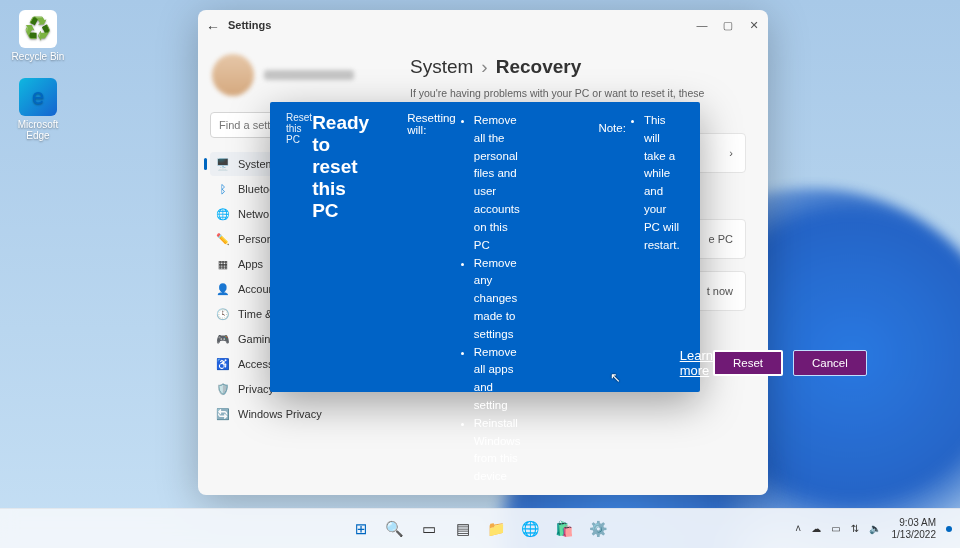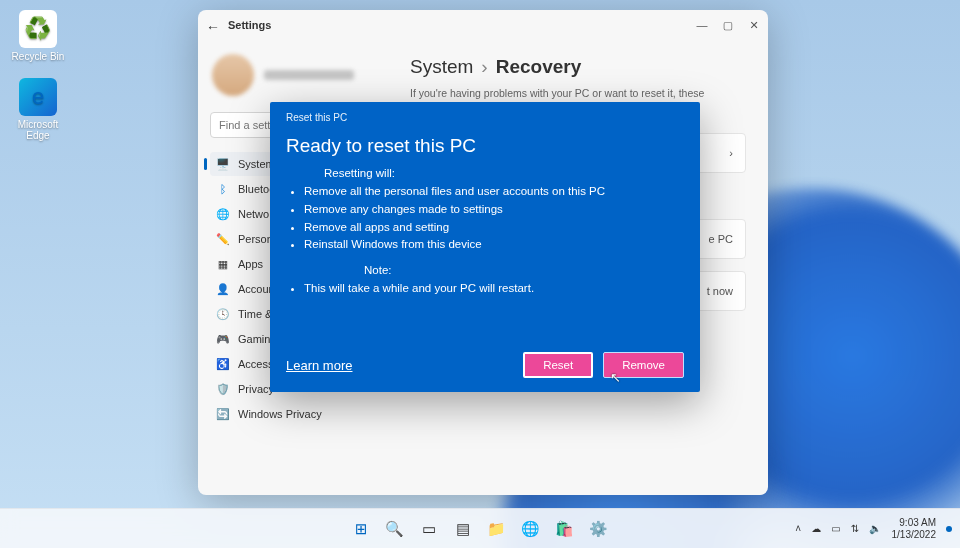--- a/index.html
+++ b/index.html
@@ -30,30 +30,30 @@
   .navitem.sel::before{ content:""; position:absolute; left:-6px; top:6px; bottom:6px; width:3px; background:#0067c0; border-radius:2px;}
   .navitem .ico{ width:14px; height:14px; display:inline-flex; align-items:center; justify-content:center; font-size:11px;}
   .main{ flex:1; padding:12px 22px; font-size:11px; color:#333;}
   .crumb{ font-size:19px; font-weight:600; margin:4px 0 8px; display:flex; align-items:center; gap:8px;}
   .crumb .sys{ font-weight:500;}
   .crumb .sep{ color:#888; font-weight:400;}
   .sub{ font-size:10.5px; color:#666; line-height:1.4; max-width:330px;}
   .card{ margin-top:18px; background:#fff; border:1px solid #e5e5e5; border-radius:4px; height:40px; display:flex; align-items:center; justify-content:flex-end; padding:0 12px; color:#555;}
   .card2{ margin-top:46px;}
   
-  .modal{ position:absolute; left:270px; top:102px; width:430px; height:290px; background:#0063c6; color:#fff; box-shadow:0 12px 40px rgba(0,0,0,.35); border-radius:2px; padding:10px 16px 14px; display:flex; flex-direction:column;}
+  .modal{ position:absolute; left:270px; top:102px; width:430px; height:290px; background:#0063c6; color:#fff; box-shadow:0 12px 40px rgba(0,0,0,.35); border-radius:2px; padding:10px 16px 14px; display:flex; flex-direction:row;}
   .modal .mtitle-sm{ font-size:10px; opacity:.9; margin-bottom:12px;}
-  .modal h1{ font-size:19px; font-weight:400; margin-bottom:10px;}
+  .modal h1{ font-size:19px; font-weight:700; margin-bottom:10px;}
   .modal .lead{ font-size:11.5px; margin-bottom:4px;margin-left:38px;}
   .modal ul{ list-style:disc; padding-left:18px; font-size:11.5px; line-height:1.55;}
   .modal .note{ margin-top:10px;padding-left:40px;}
   .modal .footer{ margin-top:auto; display:flex; align-items:center; justify-content:space-between;}
   .modal .learn{ font-size:13px; text-decoration:underline; color:#fff;}
   .modal .btns{ display:flex; gap:10px;}
-  .modal button{ background:#ec4899; color:#fff; border:1px solid #bfe0ff; padding:5px 18px; font-size:11.5px; border-radius:2px; cursor:pointer;}
+  .modal button{ background:#701a75; color:#fff; border:1px solid #bfe0ff; padding:5px 18px; font-size:11.5px; border-radius:2px; cursor:pointer;}
   .modal button.primary{ border:2px solid #fff;}
   .cursor{ position:absolute; left:610px; top:370px; font-size:13px; color:#fff; text-shadow:0 0 2px #000;}
   
   .taskbar{ position:absolute; left:0; right:0; bottom:0; height:40px; background:rgba(243,246,251,.92); border-top:1px solid rgba(0,0,0,.05); display:flex; align-items:center; backdrop-filter:blur(8px);}
   .tcenter{ position:absolute; left:50%; transform:translateX(-50%); display:flex; gap:8px; align-items:center;}
   .tbtn{ width:26px; height:26px; border-radius:4px; display:flex; align-items:center; justify-content:center; font-size:15px; color:#333;}
   .tbtn.start{ color:#0067c0;}
   .tray{ margin-left:auto; display:flex; align-items:center; gap:10px; padding-right:8px; font-size:10px; color:#333;}
   .tray .dt{ text-align:right; line-height:1.15;}
   .tray .pill{ width:6px; height:6px; border-radius:50%; background:#0067c0;}
@@ -172,21 +172,21 @@
     <li>Reinstall Windows from this device</li>
   </ul>
   <div class="lead note">Note:</div>
   <ul>
     <li>This will take a while and your PC will restart.</li>
   </ul>
   <div class="footer">
     <a class="learn">Learn more</a>
     <div class="btns">
       <button class="primary">Reset</button>
-      <button>Remove</button>
+      <button>Cancel</button>
     </div>
   </div>
 </div>
 <div class="cursor">↖</div>
 
 <div class="taskbar">
   <div class="tcenter">
     <div class="tbtn start">⊞</div>
     <div class="tbtn">🔍</div>
     <div class="tbtn">▭</div>

